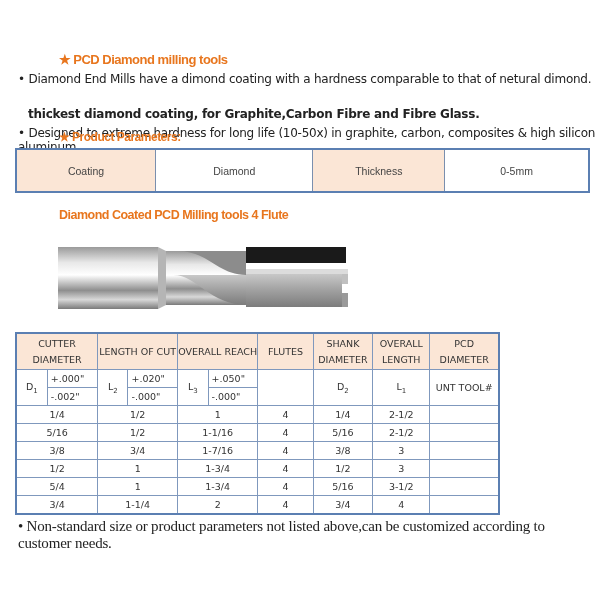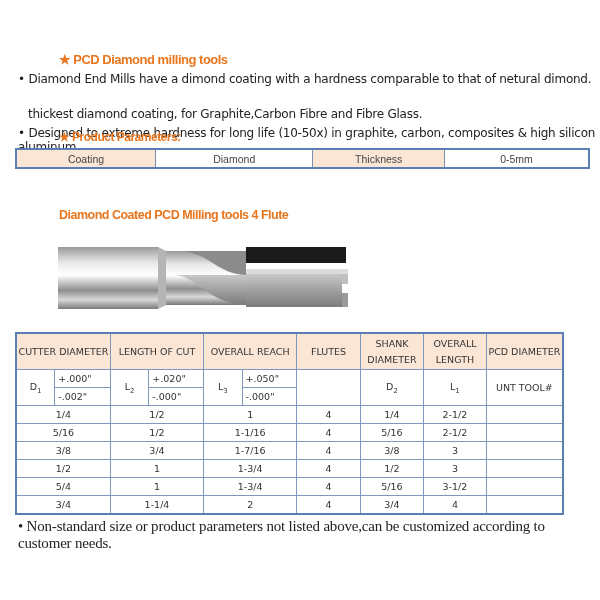--- a/index.html
+++ b/index.html
@@ -3,30 +3,30 @@
 <meta charset="utf-8">
 <style>
   html,body{margin:0;padding:0;background:#fff;}
   body{width:600px;height:600px;position:relative;overflow:hidden;font-family:"Liberation Sans",sans-serif;color:#333;}
   .abs{position:absolute;}
   .orange{color:#e8761e;font-weight:bold;letter-spacing:-0.5px;margin-left:41px;}
   .h1{left:18px;top:52px;font-size:13px;}
   .bullet{font-family:"DejaVu Sans",sans-serif;font-size:12px;color:#222;letter-spacing:-0.25px;}
   .b1{left:18px;top:72px;}
   .b2{left:18px;top:90px;margin-top:36px;}
-  .b3{left:28px;top:107px;}
+  .b3{left:28px;top:107px;font-weight:bold;}
   .h2{left:18px;top:130px;font-size:12px;}
   table{border-collapse:collapse;}
   .ptab{left:15px;top:148px;width:575px;font-size:10.5px;color:#444;border:2px solid #5b7fb2;}
-  .ptab td{height:17px;padding:0;text-align:center;border-bottom:1px solid #e6e6e6;}
+  .ptab td{height:17px;padding:12px;text-align:center;border-bottom:1px solid #e6e6e6;}
   .ptab td.lab{background:#fbe6d6;}
   .ptab td.sep{border-right:1px solid #7a8fae;}
   .h3{left:18px;top:208px;font-size:12.5px;}
   .tool{left:58px;top:245px;width:300px;height:66px;}
-  .mtab{left:15px;top:332px;width:549px;font-family:"DejaVu Sans",sans-serif;font-size:9.5px;color:#333;border:2px solid #5b7fb2;}
+  .mtab{left:15px;top:332px;width:485px;font-family:"DejaVu Sans",sans-serif;font-size:9.5px;color:#333;border:2px solid #5b7fb2;}
   .mtab td{border:1px solid #7f98bd;text-align:center;padding:0;height:17px;}
   .mtab tr.hd td{background:#fbe6d6;height:35px;font-size:9.5px;line-height:16px;}
   .mtab td.tol{text-align:left;padding-left:3px;height:17px;}
   .note{left:18px;top:518px;font-family:Liberation Serif, serif;font-size:15px;color:#222;letter-spacing:-0.2px;}
   sub{font-size:7px;}
 </style>
 </head>
 <body>
 
 <div class="abs orange h1">★ PCD Diamond milling tools</div>

